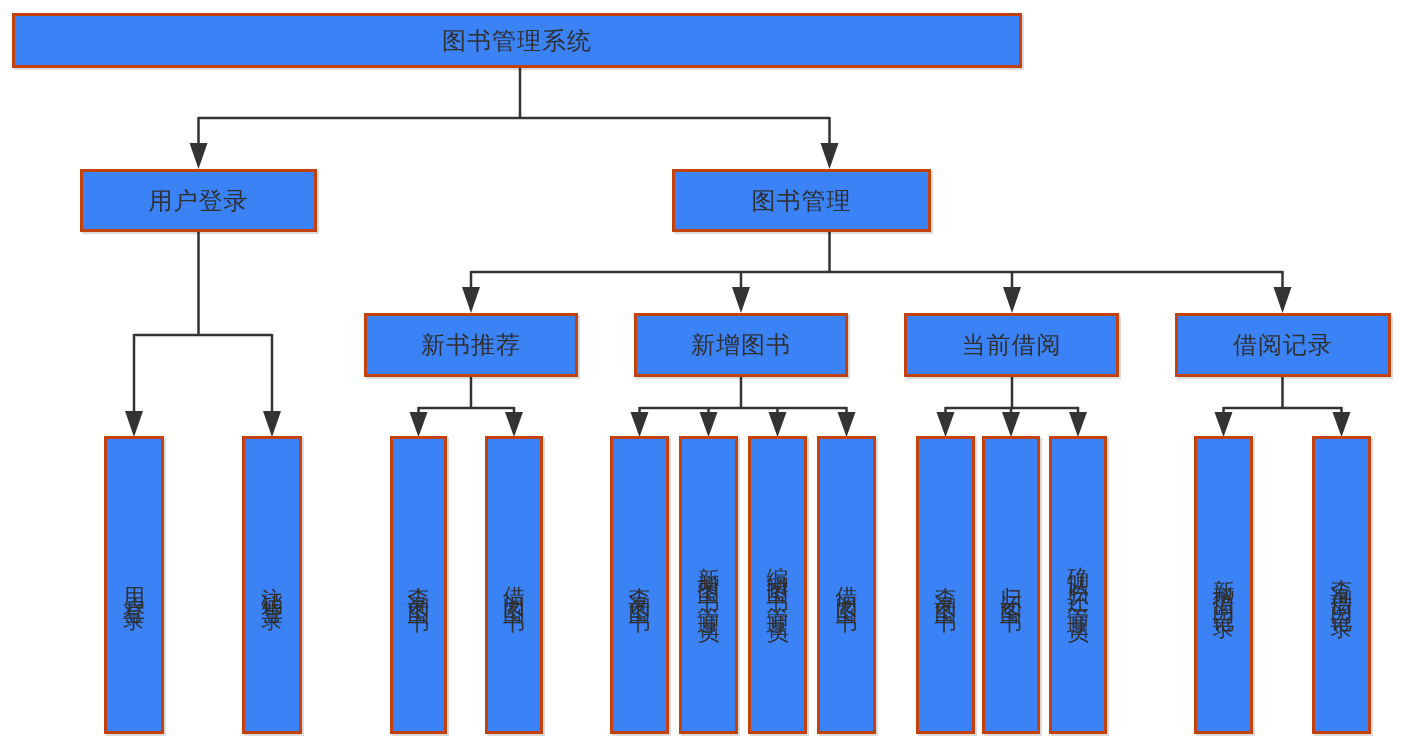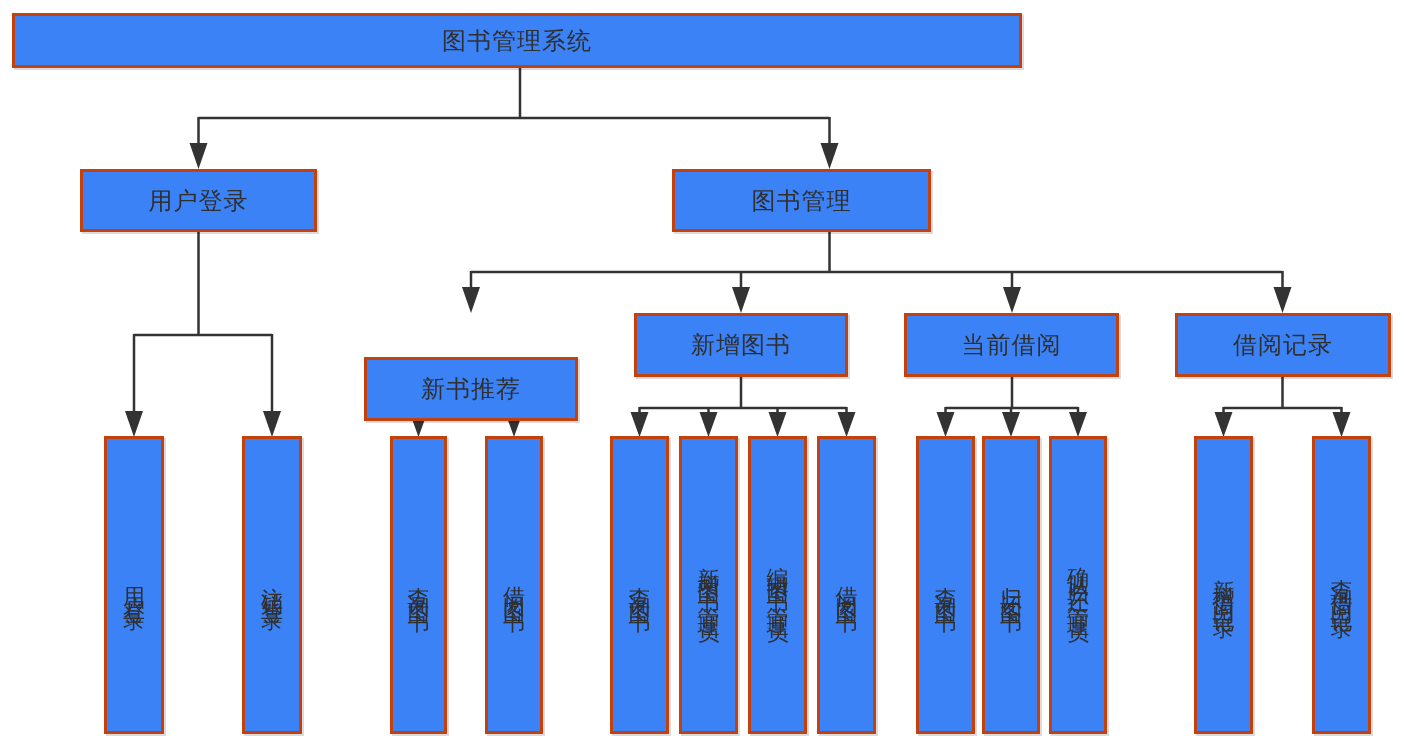--- a/index.html
+++ b/index.html
@@ -83,21 +83,21 @@
       <polygon points="1214.5,412 1232.5,412 1223.5,437"></polygon>
       <polygon points="1332.5,412 1350.5,412 1341.5,437"></polygon>
     </g>
   </svg>
 
   <div class="node h-label" style="left:12px; top:13px; width:1010px; height:55px;">图书管理系统</div>
 
   <div class="node h-label" style="left:80px; top:169px; width:237px; height:63px;">用户登录</div>
   <div class="node h-label" style="left:672px; top:169px; width:259px; height:63px;">图书管理</div>
 
-  <div class="node h-label" style="left:364px; top:313px; width:214px; height:64px;margin-top:44px;">新书推荐</div>
+  <div class="node h-label" style="left:364px; top:313px; width:214px; height:64px;">新书推荐</div>
   <div class="node h-label" style="left:634px; top:313px; width:214px; height:64px;">新增图书</div>
   <div class="node h-label" style="left:904px; top:313px; width:215px; height:64px;">当前借阅</div>
   <div class="node h-label" style="left:1175px; top:313px; width:216px; height:64px;">借阅记录</div>
 
   <div class="node v-label" style="left:104px; top:436px; width:60px; height:298px;">用户登录</div>
   <div class="node v-label" style="left:242px; top:436px; width:60px; height:298px;">注销登录</div>
   <div class="node v-label" style="left:390px; top:436px; width:57px; height:298px;">查询图书</div>
   <div class="node v-label" style="left:485px; top:436px; width:58px; height:298px;">借阅图书</div>
   <div class="node v-label" style="left:610px; top:436px; width:59px; height:298px;">查询图书</div>
   <div class="node v-label" style="left:679px; top:436px; width:59px; height:298px;">新增图书（管理员）</div>

